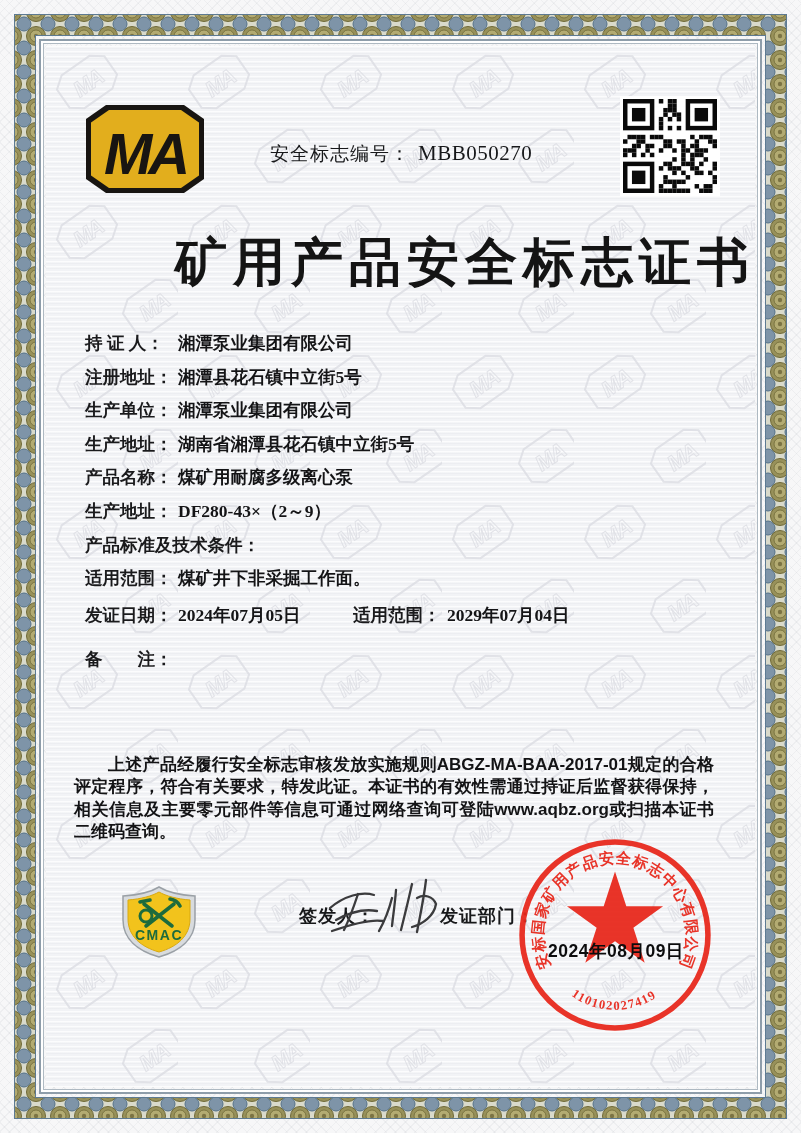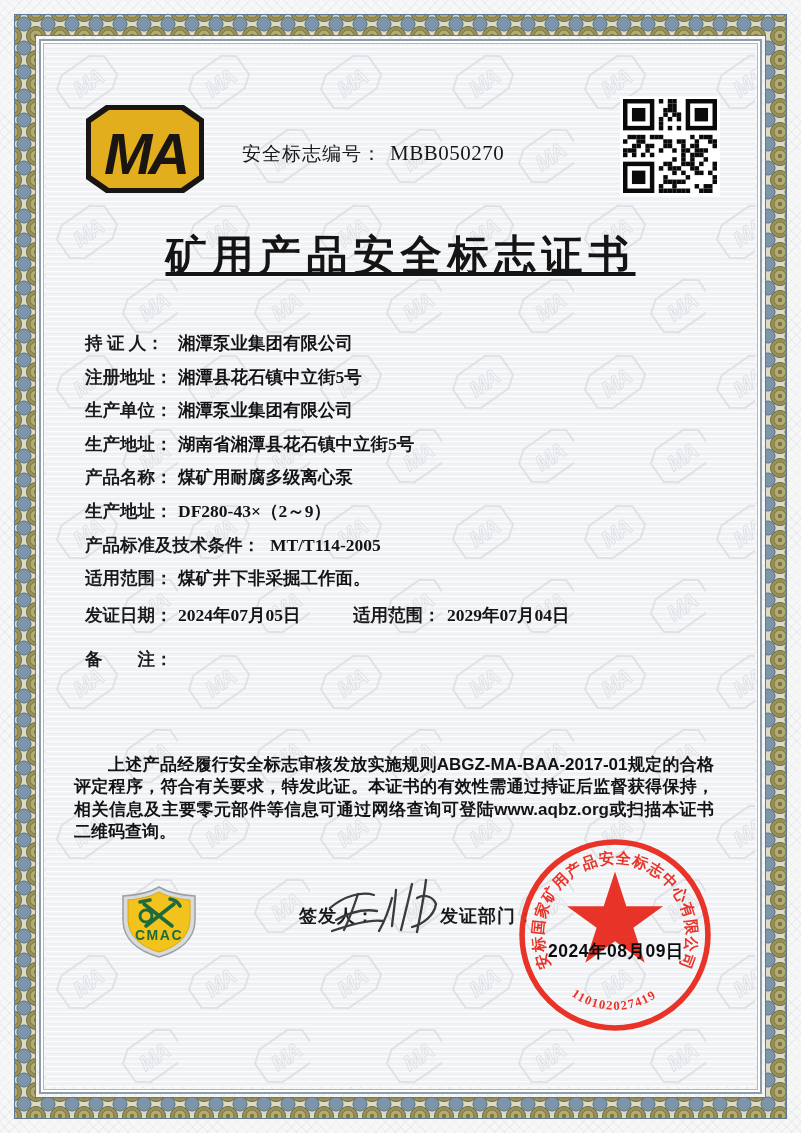--- a/index.html
+++ b/index.html
@@ -27,30 +27,30 @@
     background-color:#f2f3f6;
     background-image: repeating-linear-gradient(180deg,
       rgba(255,255,255,.75) 0 1px, rgba(101,112,128,.035) 2px 3px, transparent 3px 5px);
   }
   .wm-svg{position:absolute;left:0;top:0;width:100%;height:100%;}
 
   .abs{position:absolute;}
 
   
   .ma-logo{left:40px; top:59px; width:118px; height:88px;}
-  .cert-no{left:196px; top:95px; width:360px; font-size:19px; color:#17181a; white-space:nowrap;}
+  .cert-no{left:224px; top:95px; width:360px; font-size:19px; color:#17181a; white-space:nowrap;}
   .cert-no .no-label{letter-spacing:1px;}
   .cert-no .no-value{font-family:"Liberation Serif", serif; font-size:21px; letter-spacing:.5px; margin-left:8px;}
   .qr{left:574px; top:50px; width:100px; height:100px; background:#ffffff; padding:3px; box-sizing:border-box;}
 
   
   .title{
-    left:0; top:182px; width:100%; text-align:center;
+    left:0; top:182px; width:100%; text-align:right;
     font-family:"Liberation Serif", serif; font-weight:800;
-    font-size:41px; letter-spacing:6px; color:#141414;text-decoration:underline;
+    font-size:52px; letter-spacing:6px; color:#141414;
   }
 
   
   .fields{left:39px; top:281px; width:650px;}
   .field-row{display:flex; align-items:center; height:33.6px; line-height:33.6px;}
   .f-label{
     min-width:93px; font-family:"Liberation Serif", serif;
     font-size:17.5px; font-weight:600; color:#1a1a1c; white-space:nowrap;
   }
   .f-label.long{min-width:0; margin-right:10px;}
@@ -291,21 +291,20 @@
       <div class="field-row">
         <span class="f-label">产品名称：</span>
         <span class="f-value">煤矿用耐腐多级离心泵</span>
       </div>
       <div class="field-row">
         <span class="f-label">生产地址：</span>
         <span class="f-value">DF280-43×（2～9）</span>
       </div>
       <div class="field-row">
         <span class="f-label long">产品标准及技术条件：</span>
-        <span class="f-value">MT/T114-2005</span>
       </div>
       <div class="field-row">
         <span class="f-label">适用范围：</span>
         <span class="f-value">煤矿井下非采掘工作面。</span>
       </div>
     </div>
 
     <div class="abs dates-row">
       <span class="f-label">发证日期：</span>
       <span class="f-value d-val1">2024年07月05日</span>

